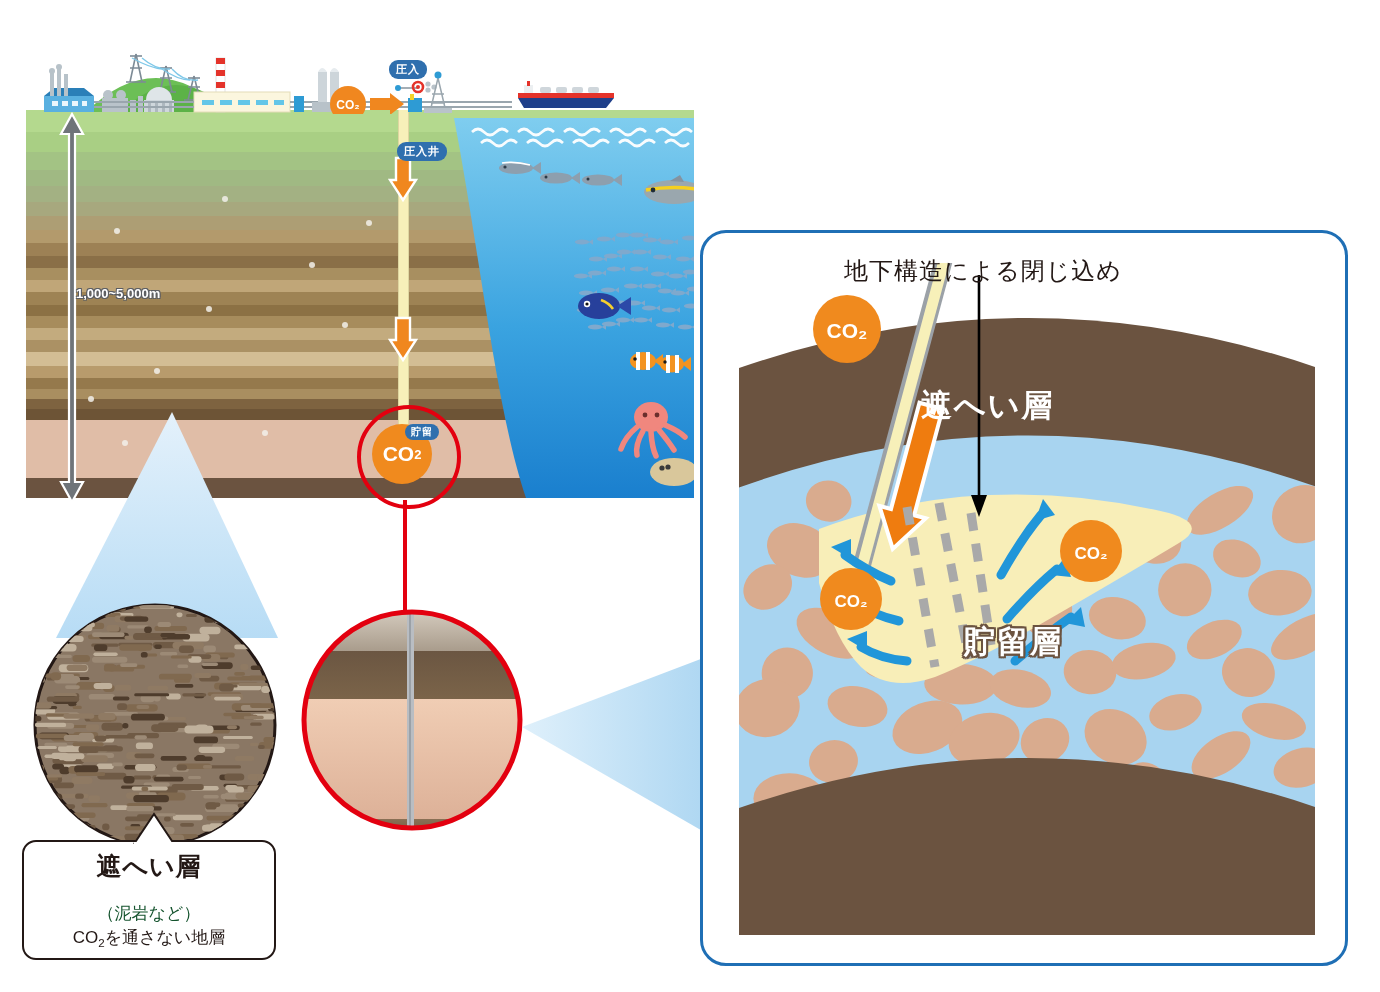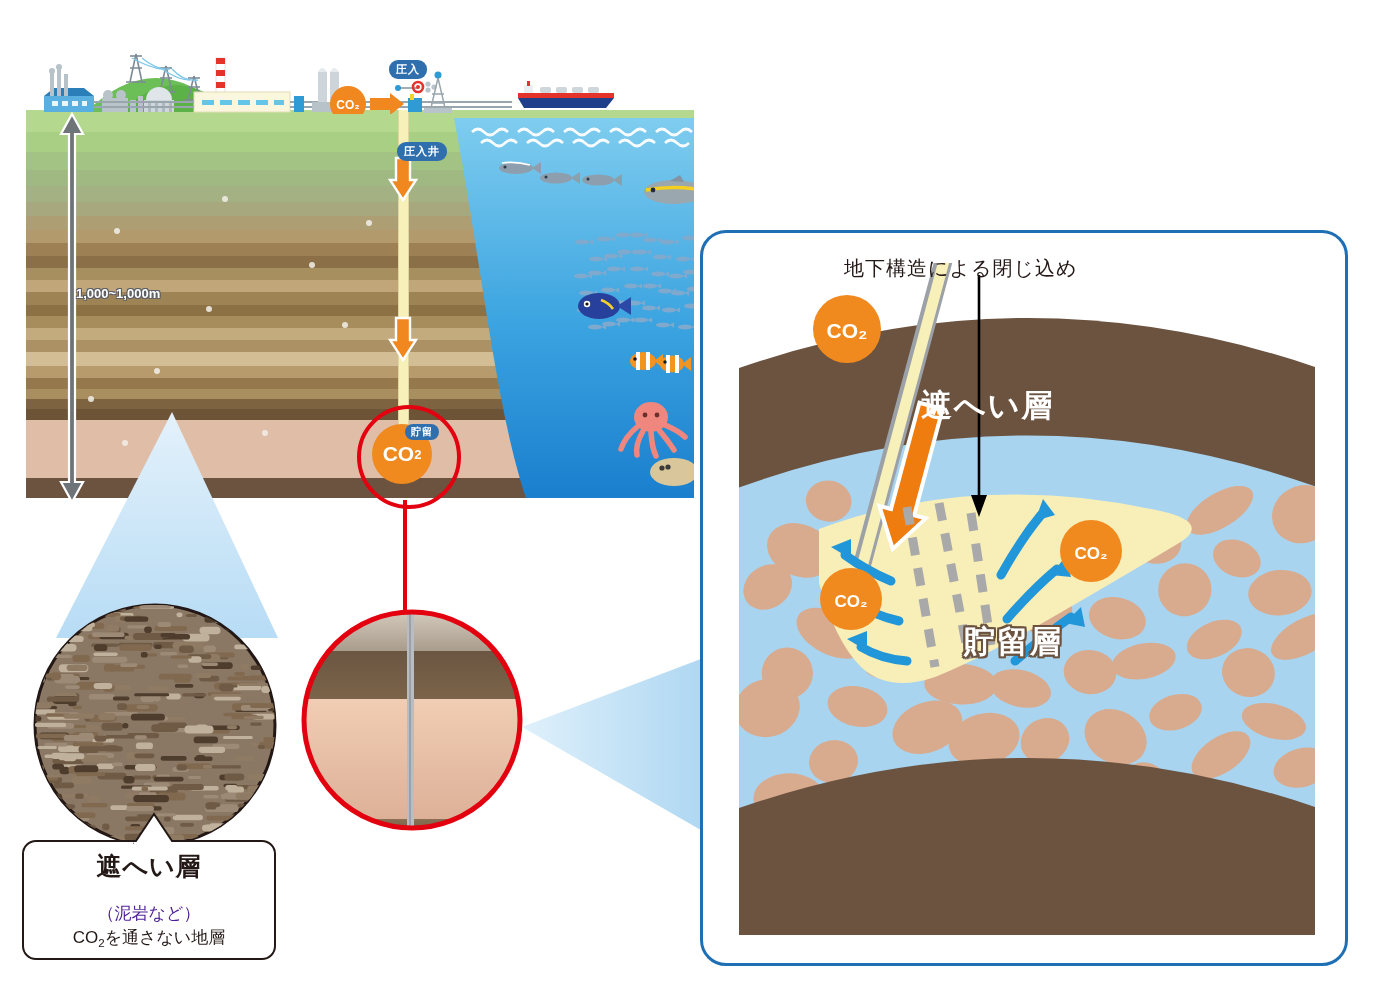--- a/index.html
+++ b/index.html
@@ -23,29 +23,29 @@
 
   .co2-badge{border-radius:50%;background:#f08a1e;color:#fff;font-weight:bold;
         display:flex;align-items:center;justify-content:center;}
   .co2-badge sub{font-size:.62em;vertical-align:-0.15em;}
 
   
   #caption-box{left:22px;top:840px;width:254px;height:120px;background:#fff;
       border:2px solid #231815;border-radius:14px;box-sizing:border-box;
       display:flex;flex-direction:column;align-items:center;justify-content:center;}
   #caption-title{font-size:25px;font-weight:bold;color:#231815;letter-spacing:1px;}
-  #caption-l2{font-size:17px;color:#4c1d95;margin-top:19px;}
+  #caption-l2{font-size:17px;color:#14532d;margin-top:19px;}
   #caption-l3{font-size:17px;color:#231815;margin-top:1px;}
   #caption-l3 sub{font-size:.68em;}
 
   
   #right-panel{left:700px;top:230px;width:648px;height:736px;
       border:3px solid #1f6fb5;border-radius:26px;background:#fff;box-sizing:border-box;}
   #panel-inner{position:absolute;left:36px;top:30px;width:576px;height:672px;overflow:hidden;}
-  #panel-title{left:844px;top:255px;font-size:20px;color:#231815;letter-spacing:1px;}
+  #panel-title{left:844px;top:255px;font-size:24px;color:#231815;letter-spacing:1px;}
   .white-label{color:#fff;font-weight:bold;letter-spacing:2px;}
   #reservoir-label{font-weight:bold;letter-spacing:2px;color:#fff;
       text-shadow:-2px -2px 0 #6b5340,2px -2px 0 #6b5340,-2px 2px 0 #6b5340,2px 2px 0 #6b5340,
                   0 -2px 0 #6b5340,0 2px 0 #6b5340,-2px 0 0 #6b5340,2px 0 0 #6b5340;}
 </style>
 </head>
 <body>
 
 <div class="abs" id="left-section">
 
@@ -350,21 +350,21 @@
     <path d="M8,2 L22,2 L22,24 L28,24 L15,44 L2,24 L8,24 Z" fill="#f0871f" stroke="#fff" stroke-width="2.4"></path>
   </svg>
   <svg class="abs" style="left:362px;top:206px;width:30px;height:48px;">
     <path d="M8,2 L22,2 L22,24 L28,24 L15,44 L2,24 L8,24 Z" fill="#f0871f" stroke="#fff" stroke-width="2.4"></path>
   </svg>
 </div>
 
 <svg class="abs" style="left:58px;top:112px;width:28px;height:392px;">
   <path d="M14,2 L25,22 L17,22 L17,370 L25,370 L14,390 L3,370 L11,370 L11,22 L3,22 Z" fill="#6f7479" stroke="#ffffff" stroke-width="2.2"></path>
 </svg>
-<div class="abs depth-label nosel" style="left:76px;top:286px;">1,000~1,000m</div>
+<div class="abs depth-label nosel" style="left:76px;top:286px;">1,000~5,000m</div>
 
 <svg class="abs" style="left:26px;top:38px;width:670px;height:76px;">
 
   <path d="M60,74 Q130,6 200,74 Z" fill="#6cbf56"></path>
   <path d="M95,74 Q150,20 205,74 Z" fill="#5cb247"></path>
 
   <g stroke="#7d8b96" stroke-width="1.6" fill="none">
     <path d="M110,16 L104,44 M110,16 L116,44 M104,30 L116,30 M100,44 L120,44"></path>
     <path d="M104,18 L116,18"></path>
     <path d="M140,28 L134,54 M140,28 L146,54 M134,40 L146,40 M130,54 L150,54"></path>

